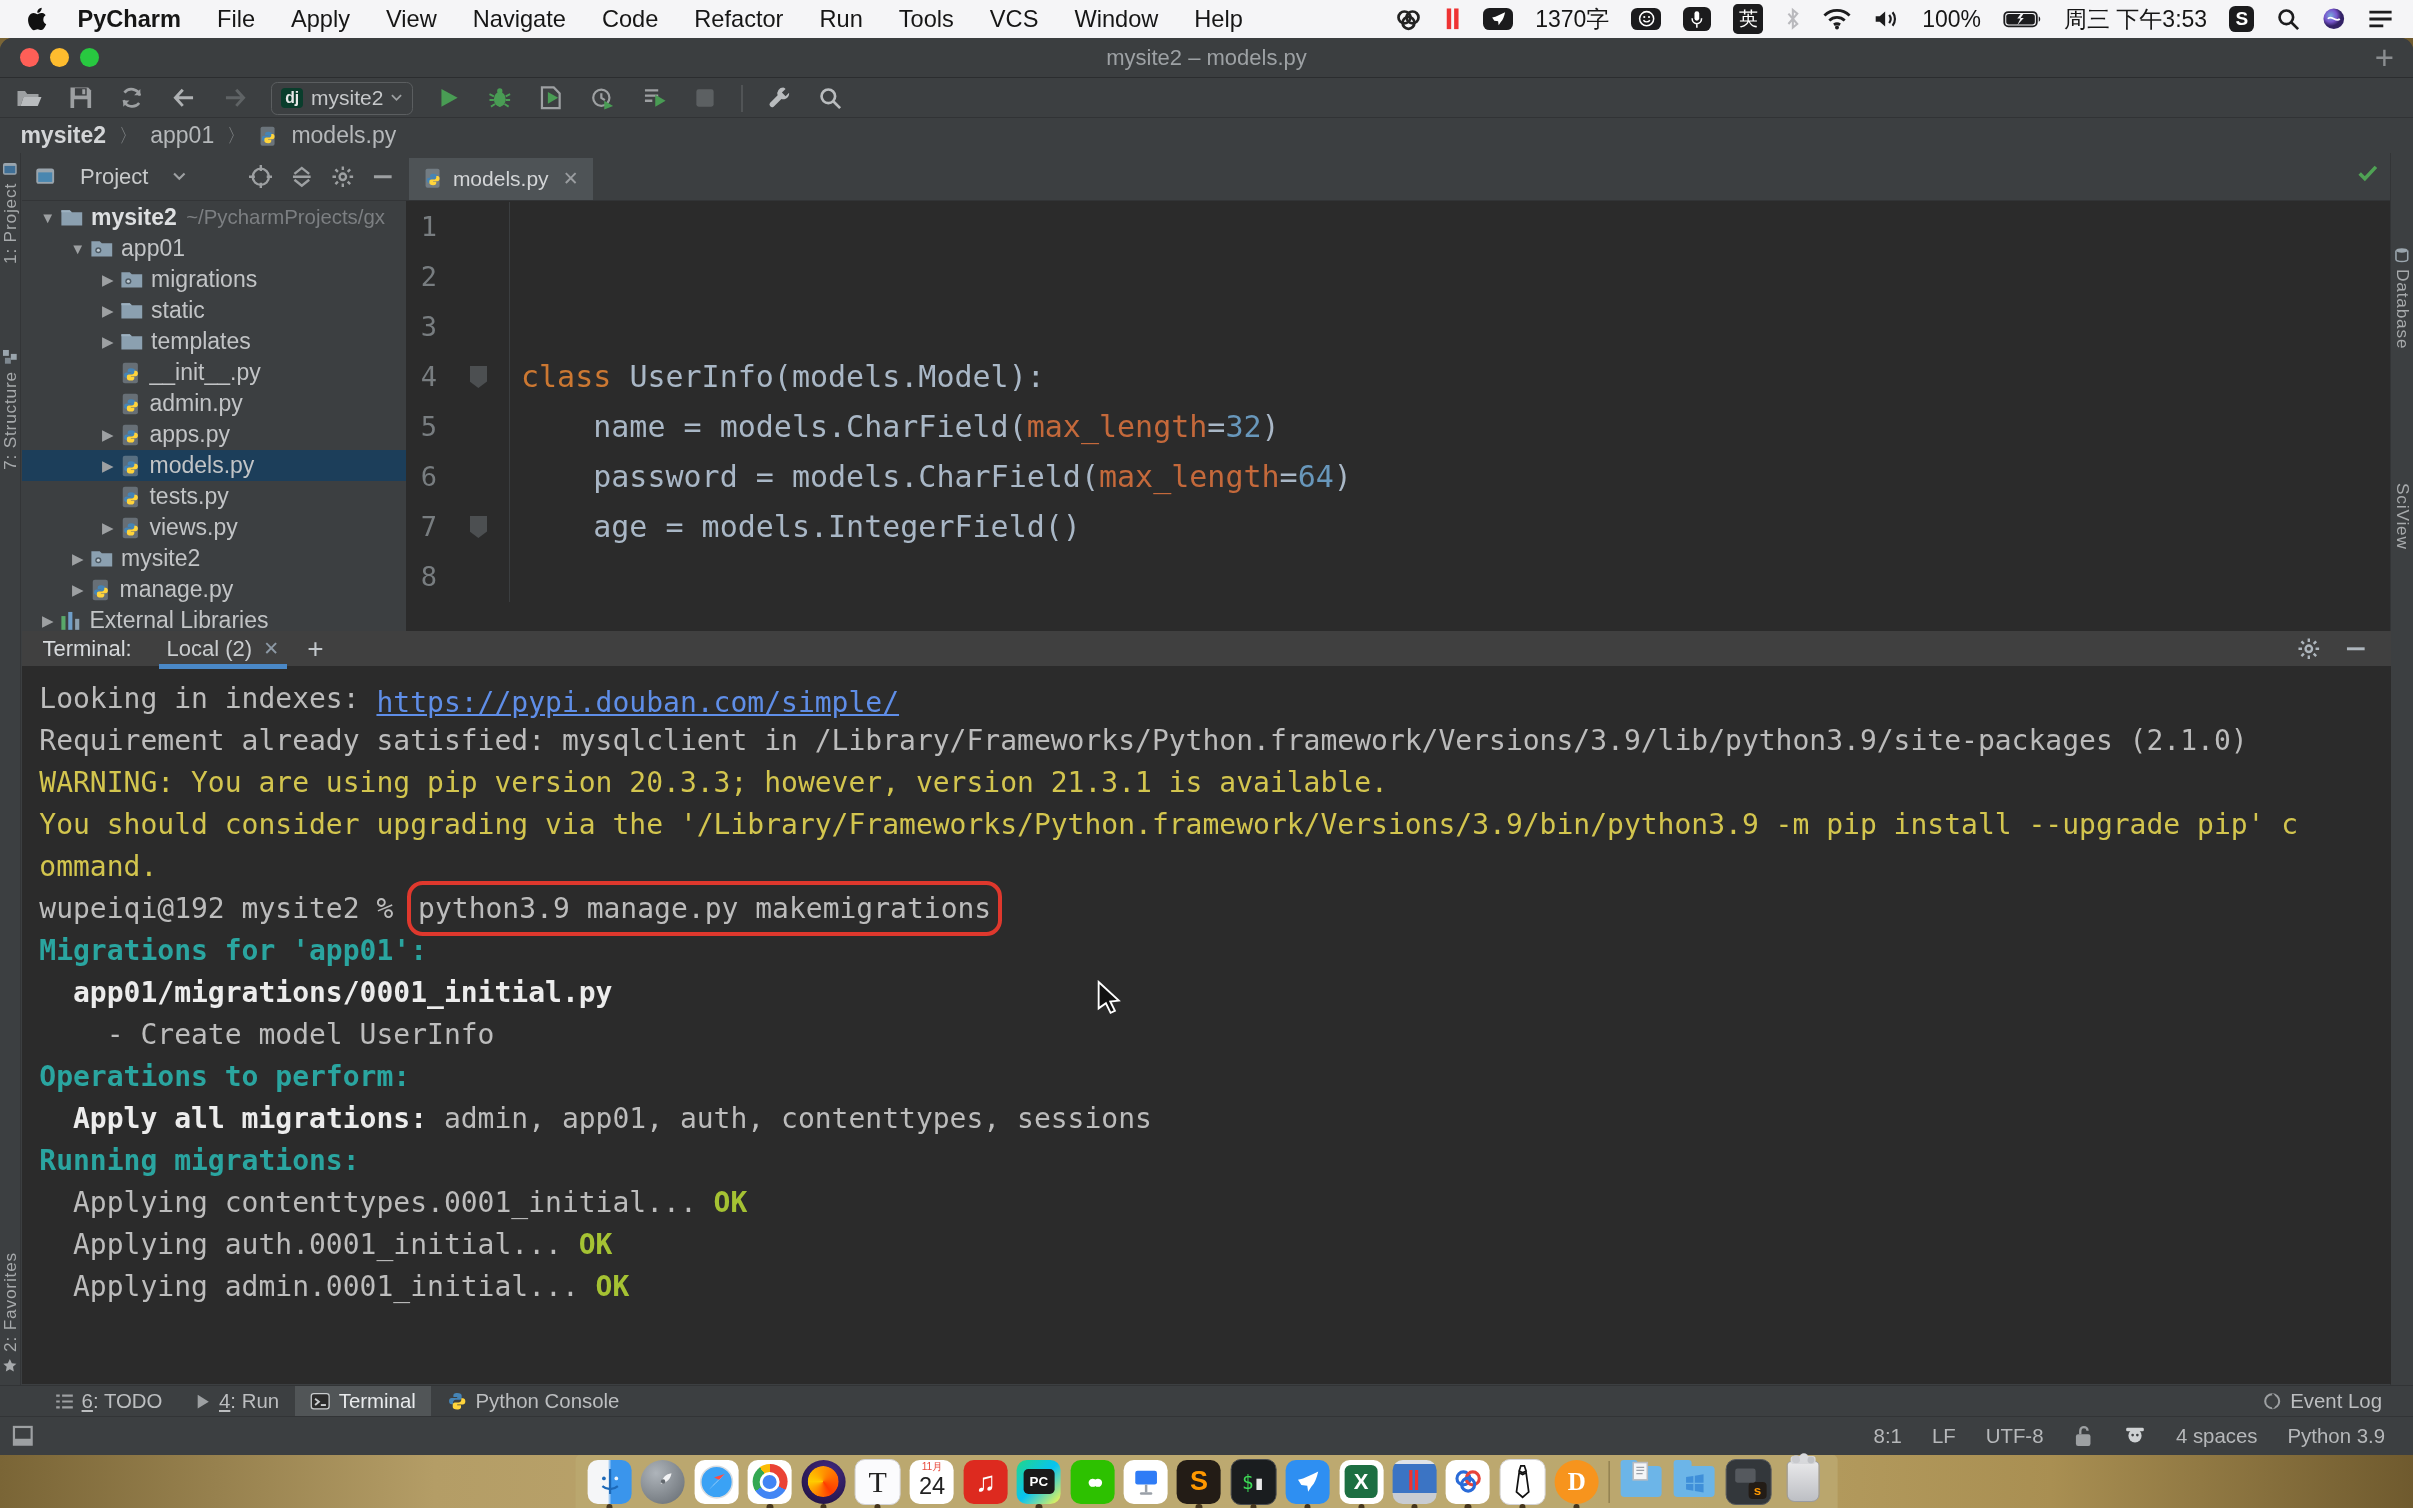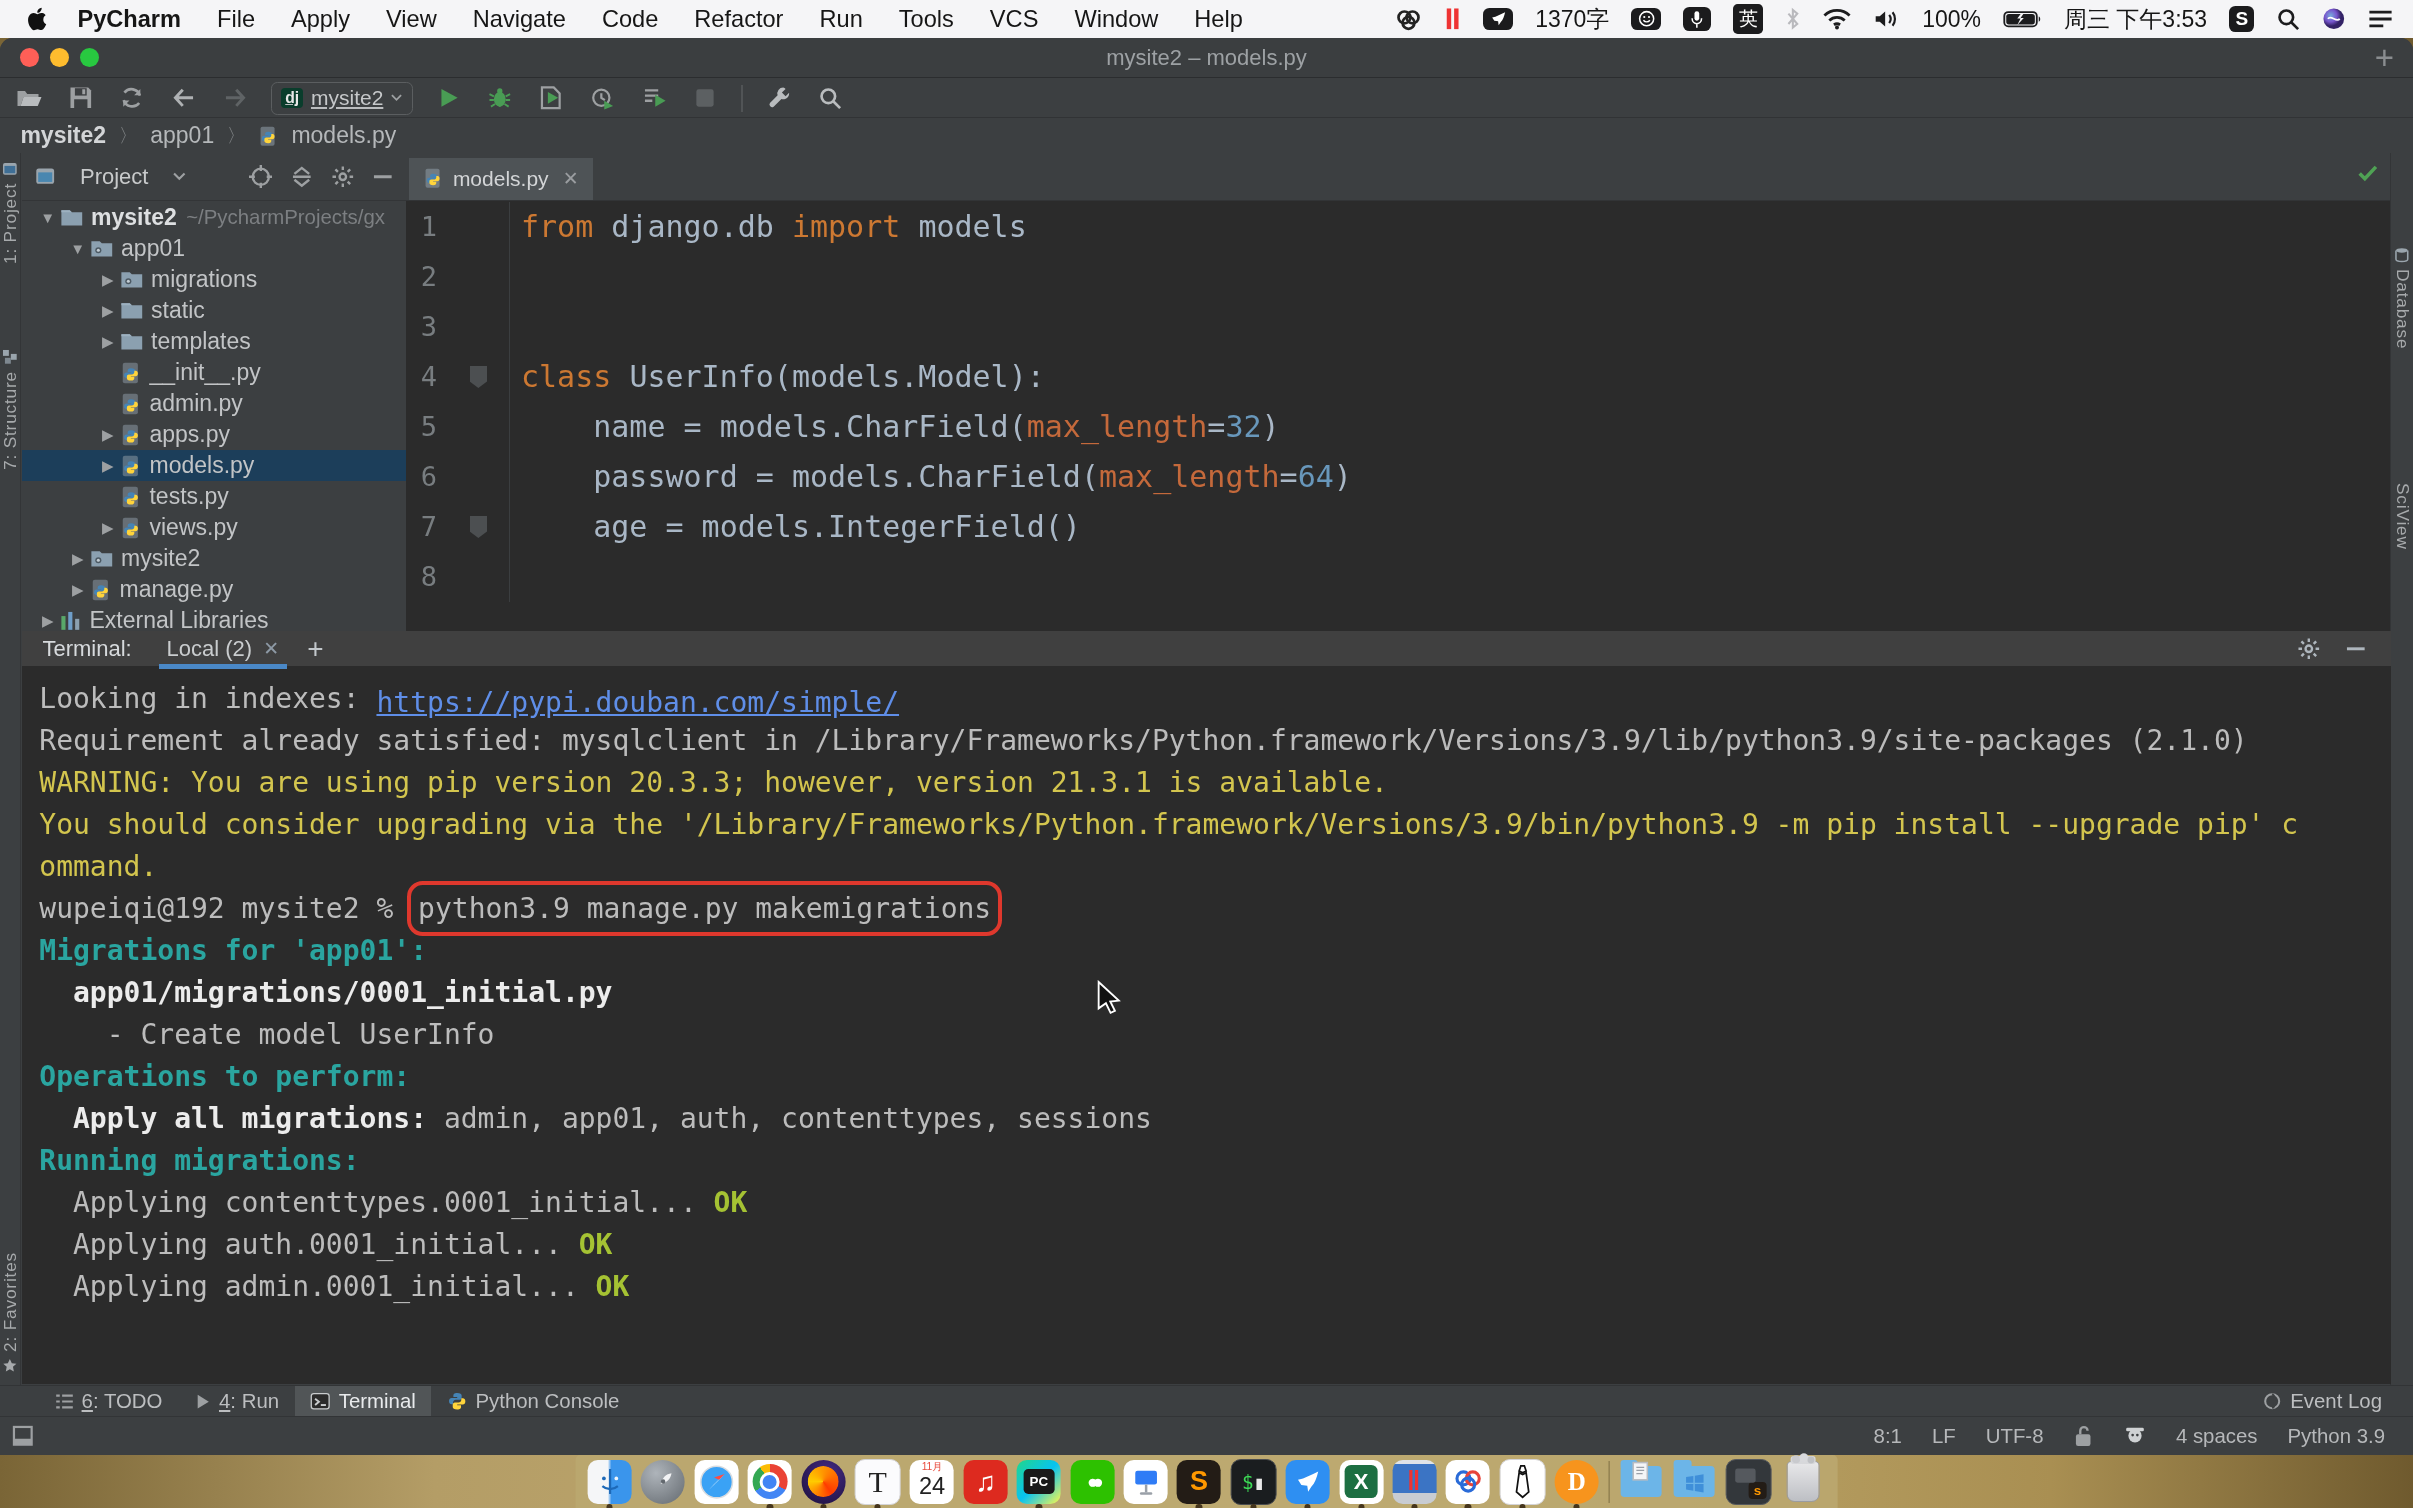--- a/index.html
+++ b/index.html
@@ -24,21 +24,21 @@
           border-radius:12.6px 12.6px 0 0;overflow:hidden;color:#bbbdbf;}
   #titlebar{position:absolute;left:0;top:0;width:100%;height:39px;background:#3b3e40;border-bottom:1.6px solid #2b2d2f;}
   .tl{position:absolute;top:10.2px;width:19px;height:19px;border-radius:50%;}
   #tl-close{left:20.4px;background:#ff5f57;}
   #tl-min{left:50px;background:#febc2e;}
   #tl-zoom{left:80px;background:#28c840;}
   #wtitle{position:absolute;left:0;right:0;top:0;height:39px;line-height:39px;text-align:center;
           color:#9da1a4;font-size:22px;}
   #tb-plus{position:absolute;right:19px;top:3.1px;color:#8a8d90;font-size:33px;line-height:33px;}
 
-  #toolbar{position:absolute;left:0;top:41px;width:100%;height:39px;display:flex;align-items:center;gap:20.4px;padding-left:14px;border-bottom:1.6px solid #313335;box-sizing:border-box;text-decoration:underline;}
+  #toolbar{position:absolute;left:0;top:41px;width:100%;height:39px;display:flex;align-items:center;gap:20.4px;padding-left:14px;border-bottom:1.6px solid #313335;box-sizing:border-box;}
   .tbtn{display:flex;align-items:center;justify-content:center;width:31px;height:31px;}
   #runconfig{display:flex;align-items:center;gap:7.9px;border:1.6px solid #5b5e60;border-radius:6.3px;height:31px;padding:0 9.4px;font-size:21px;color:#c6c8ca;}
   #runconfig .dj{background:#0a3d2c;color:#e8e8e8;border-radius:3.9px;font-size:15.7px;font-weight:bold;padding:0.8px 3.9px;}
   .sep-v{width:1.6px;height:27px;background:#515456;}
 
   #breadcrumbs{position:absolute;left:0;top:80px;width:100%;height:35px;display:flex;align-items:center;gap:12.6px;padding-left:20.4px;font-size:23px;color:#b5b8ba;box-sizing:border-box;}
   #breadcrumbs .crumb0{font-weight:bold;color:#d3d5d7;}
   #breadcrumbs .bsep{color:#7e8183;font-size:19px;}
 
   
@@ -570,21 +570,20 @@
           </div>
           <span id="edcheck">
             <svg width="23.6" height="23.6" viewBox="0 0 16 16">
                 <path d="M2.5 8.5l3.5 3.5 7.5-8" stroke="#4fa254" stroke-width="2.4" fill="none"></path>
               </svg>
           </span>
         </div>
         <div id="code">
             <div class="cline mono">
               <span class="gut">1</span>
-              <span class="ctext"><span class="sK">from </span><span class="sD">django.db </span><span class="sK">import </span><span class="sD">models</span></span>
             </div>
             <div class="cline mono">
               <span class="gut">2</span>
               <span class="ctext"></span>
             </div>
             <div class="cline mono">
               <span class="gut">3</span>
               <span class="ctext"></span>
             </div>
             <div class="cline mono">

